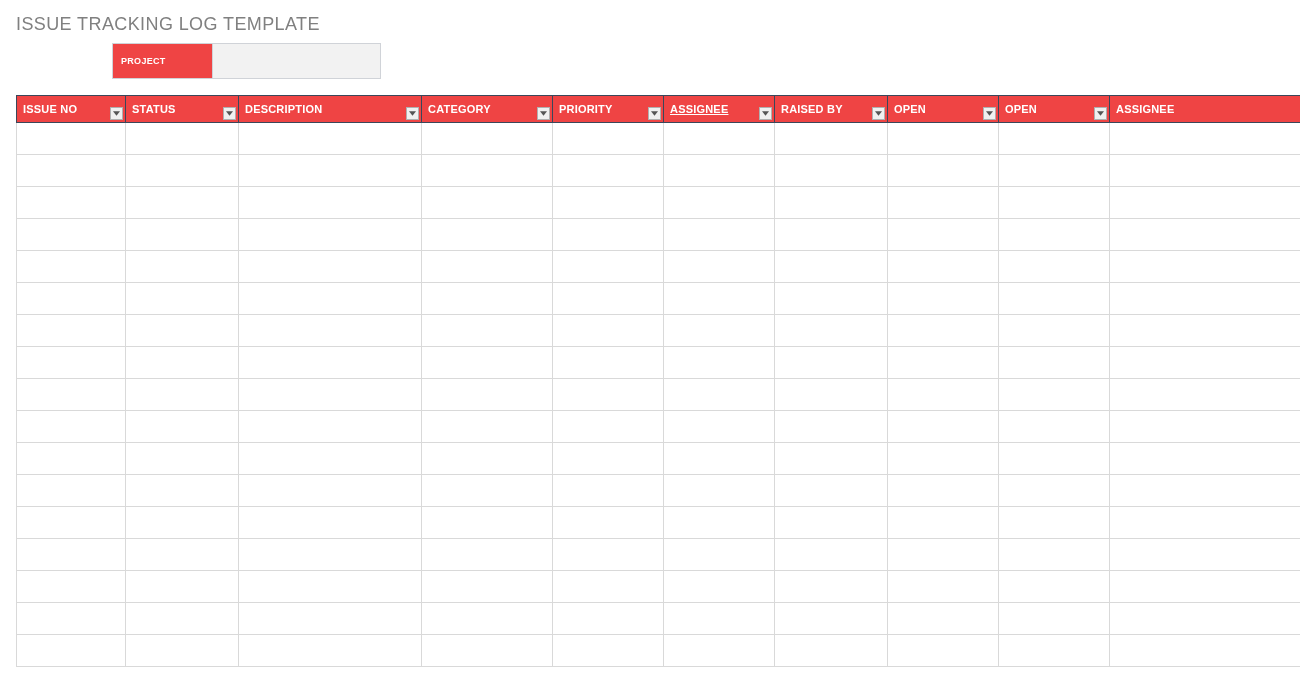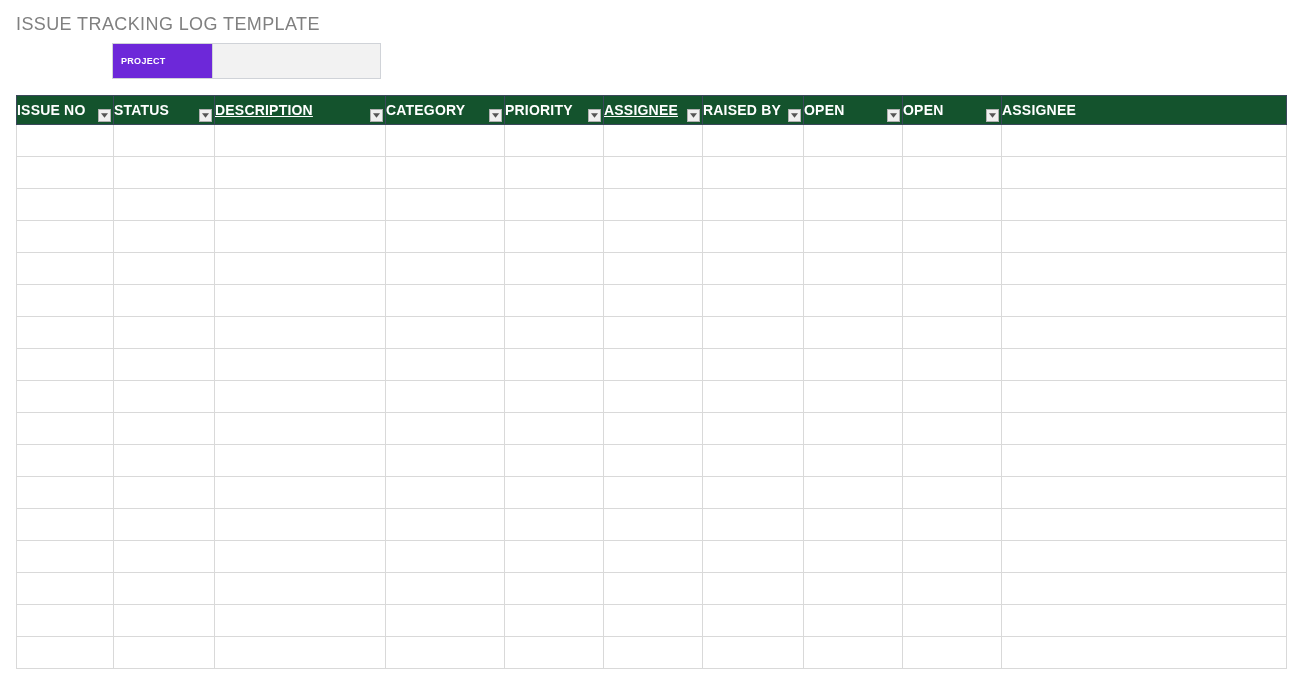--- a/index.html
+++ b/index.html
@@ -36,21 +36,21 @@
     display: table-cell;
     height: 26px;
     vertical-align: middle;
     font-size: 9px;
     border: 1px solid #d0d3d8;
     box-sizing: border-box;
   }
   .meta-label {
     width: 100px;
     padding: 12px 8px;
-    background: #6d28d9;
+    background: #ef4444;
     color: #ffffff;
     font-weight: 700;
     letter-spacing: 0.3px;
   }
   .meta-value {
     width: 168px;
     background: #f2f2f2;
     padding: 0 6px;
   }
   .meta-input {
@@ -63,26 +63,26 @@
   }
 
   
   table.log {
     width: 1268px;
     border-collapse: collapse;
     table-layout: fixed;
   }
   table.log th {
     position: relative;
-    background: #14532d;
+    background: #ef4444;
     color: #ffffff;
-    font-size: 14px;
+    font-size: 11px;
     font-weight: 700;
     text-align: left;
-    padding: 6px 0;
+    padding: 6px 6px;
     height: 14px;
     border: 1px solid #3a475a;
     letter-spacing: 0.2px;
   }
   table.log td {
     border: 1px solid #d9d9d9;
     height: 31px;
     font-size: 10px;
     padding: 0 4px;
     background: #ffffff;
@@ -103,21 +103,21 @@
   }
   .filter-btn svg {
     width: 7px;
     height: 5px;
     display: block;
   }
 
   
   .c-issue    { width: 96px;  }
   .c-status   { width: 100px; margin-left: 46px; }
-  .c-desc     { width: 170px; text-decoration: underline; }
+  .c-desc     { width: 170px; }
   .c-category { width: 118px; }
   .c-priority { width: 98px;  }
   .c-assignee { width: 98px; text-decoration: underline;  }
   .c-raised   { width: 100px; }
   .c-open     { width: 98px;  }
   .c-close    { width: 98px;  }
   .c-comments { width: 284px; }
 </style>
 </head>
 <body>

